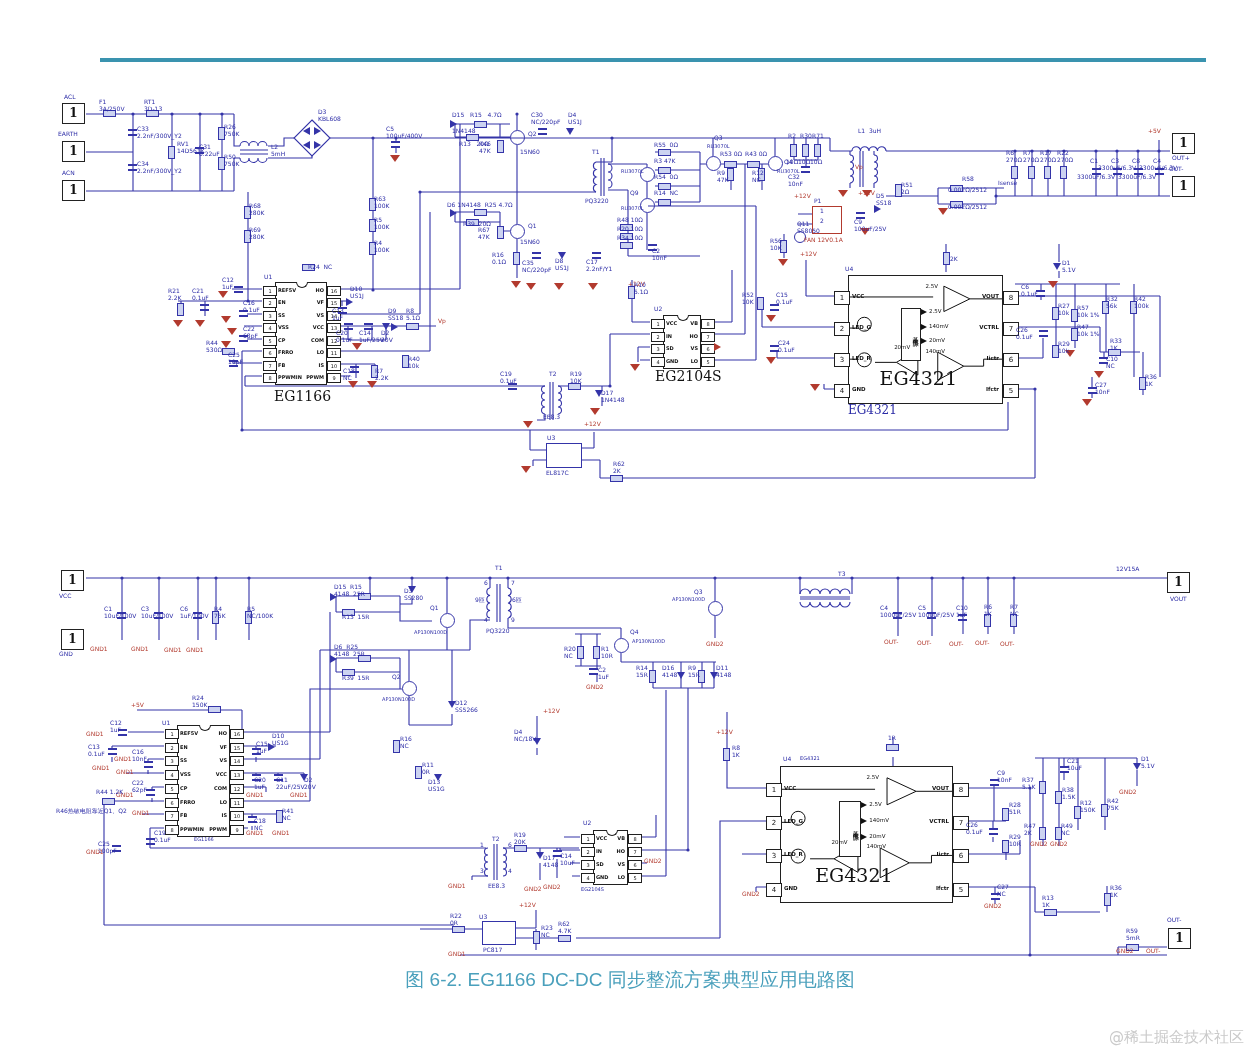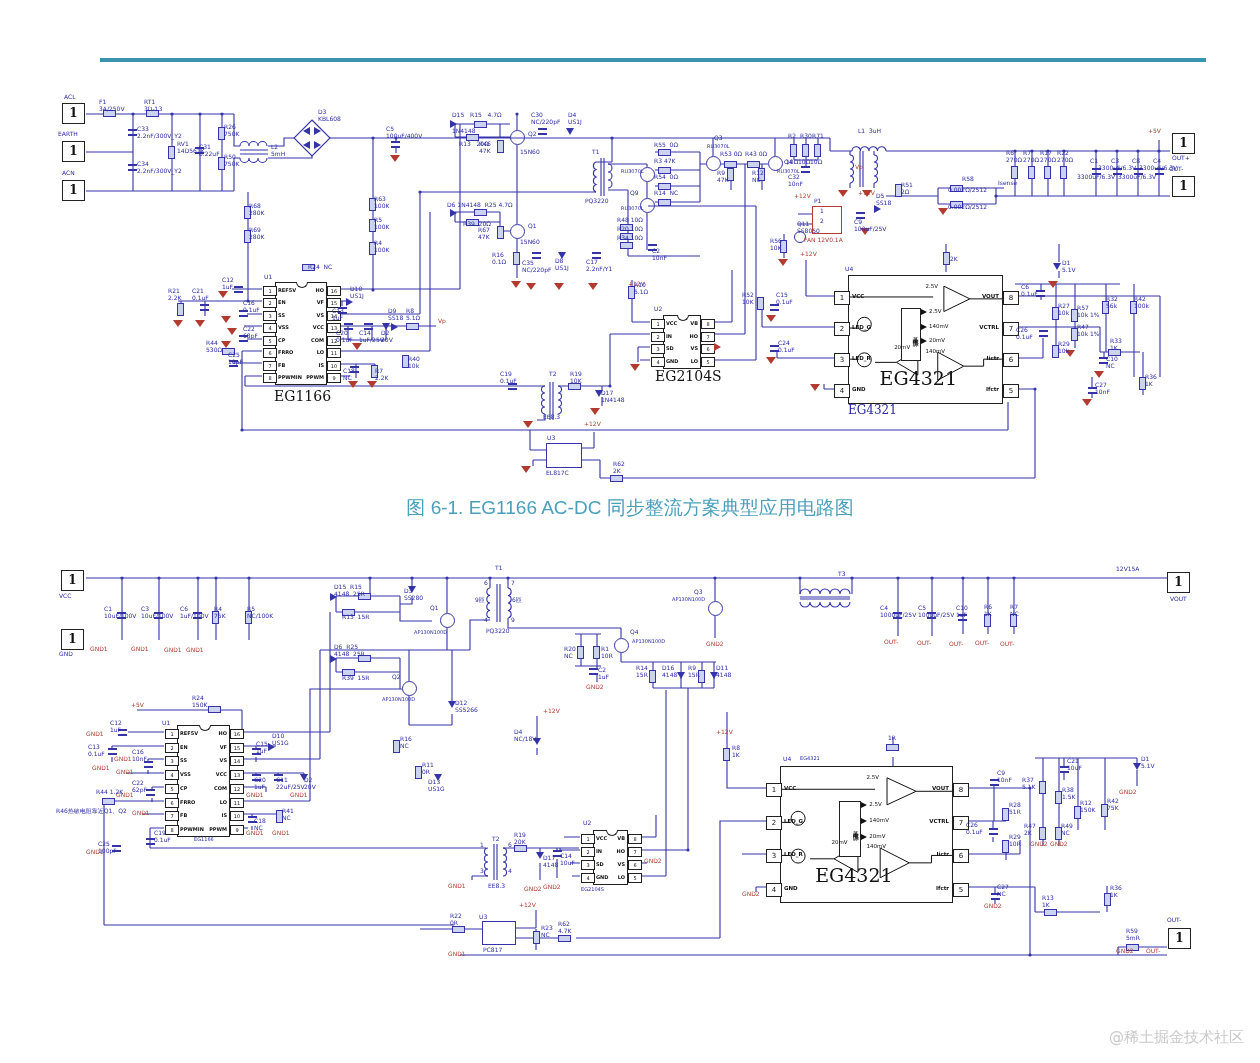--- a/index.html
+++ b/index.html
@@ -951,15 +951,15 @@
             <polygon points="99.17999999999999,81 99.17999999999999,110.69999999999999 128.25,95.85"></polygon>
             <polygon points="76.95,78.3 76.95,105.3 53.01,91.80000000000001"></polygon>
             <circle cx="17.1" cy="51.3" r="7"></circle>
             <circle cx="17.1" cy="89.10000000000001" r="7"></circle>
             <path d="M0 22.275000000000002 H94.05000000000001 M135.09 24.3 H171 M128.25 95.85 H150.48 M150.48 95.85 V88.425 H171 M0 55.349999999999994 H9.405 M0 88.425 H9.405 M53.01 91.80000000000001 H29.070000000000004"></path>
           </g>
         </svg>
       </div>
     </div>
 
-  <div class="cap" style="top:495px">图 6-1. EG1166    AC-DC 同步整流方案典型应用电路图</div>
+  <div class="cap" style="top:967px">图 6-2. EG1166    DC-DC 同步整流方案典型应用电路图</div>
   <div id="wm">@稀土掘金技术社区</div>
 </div>
 
 </body></html>

